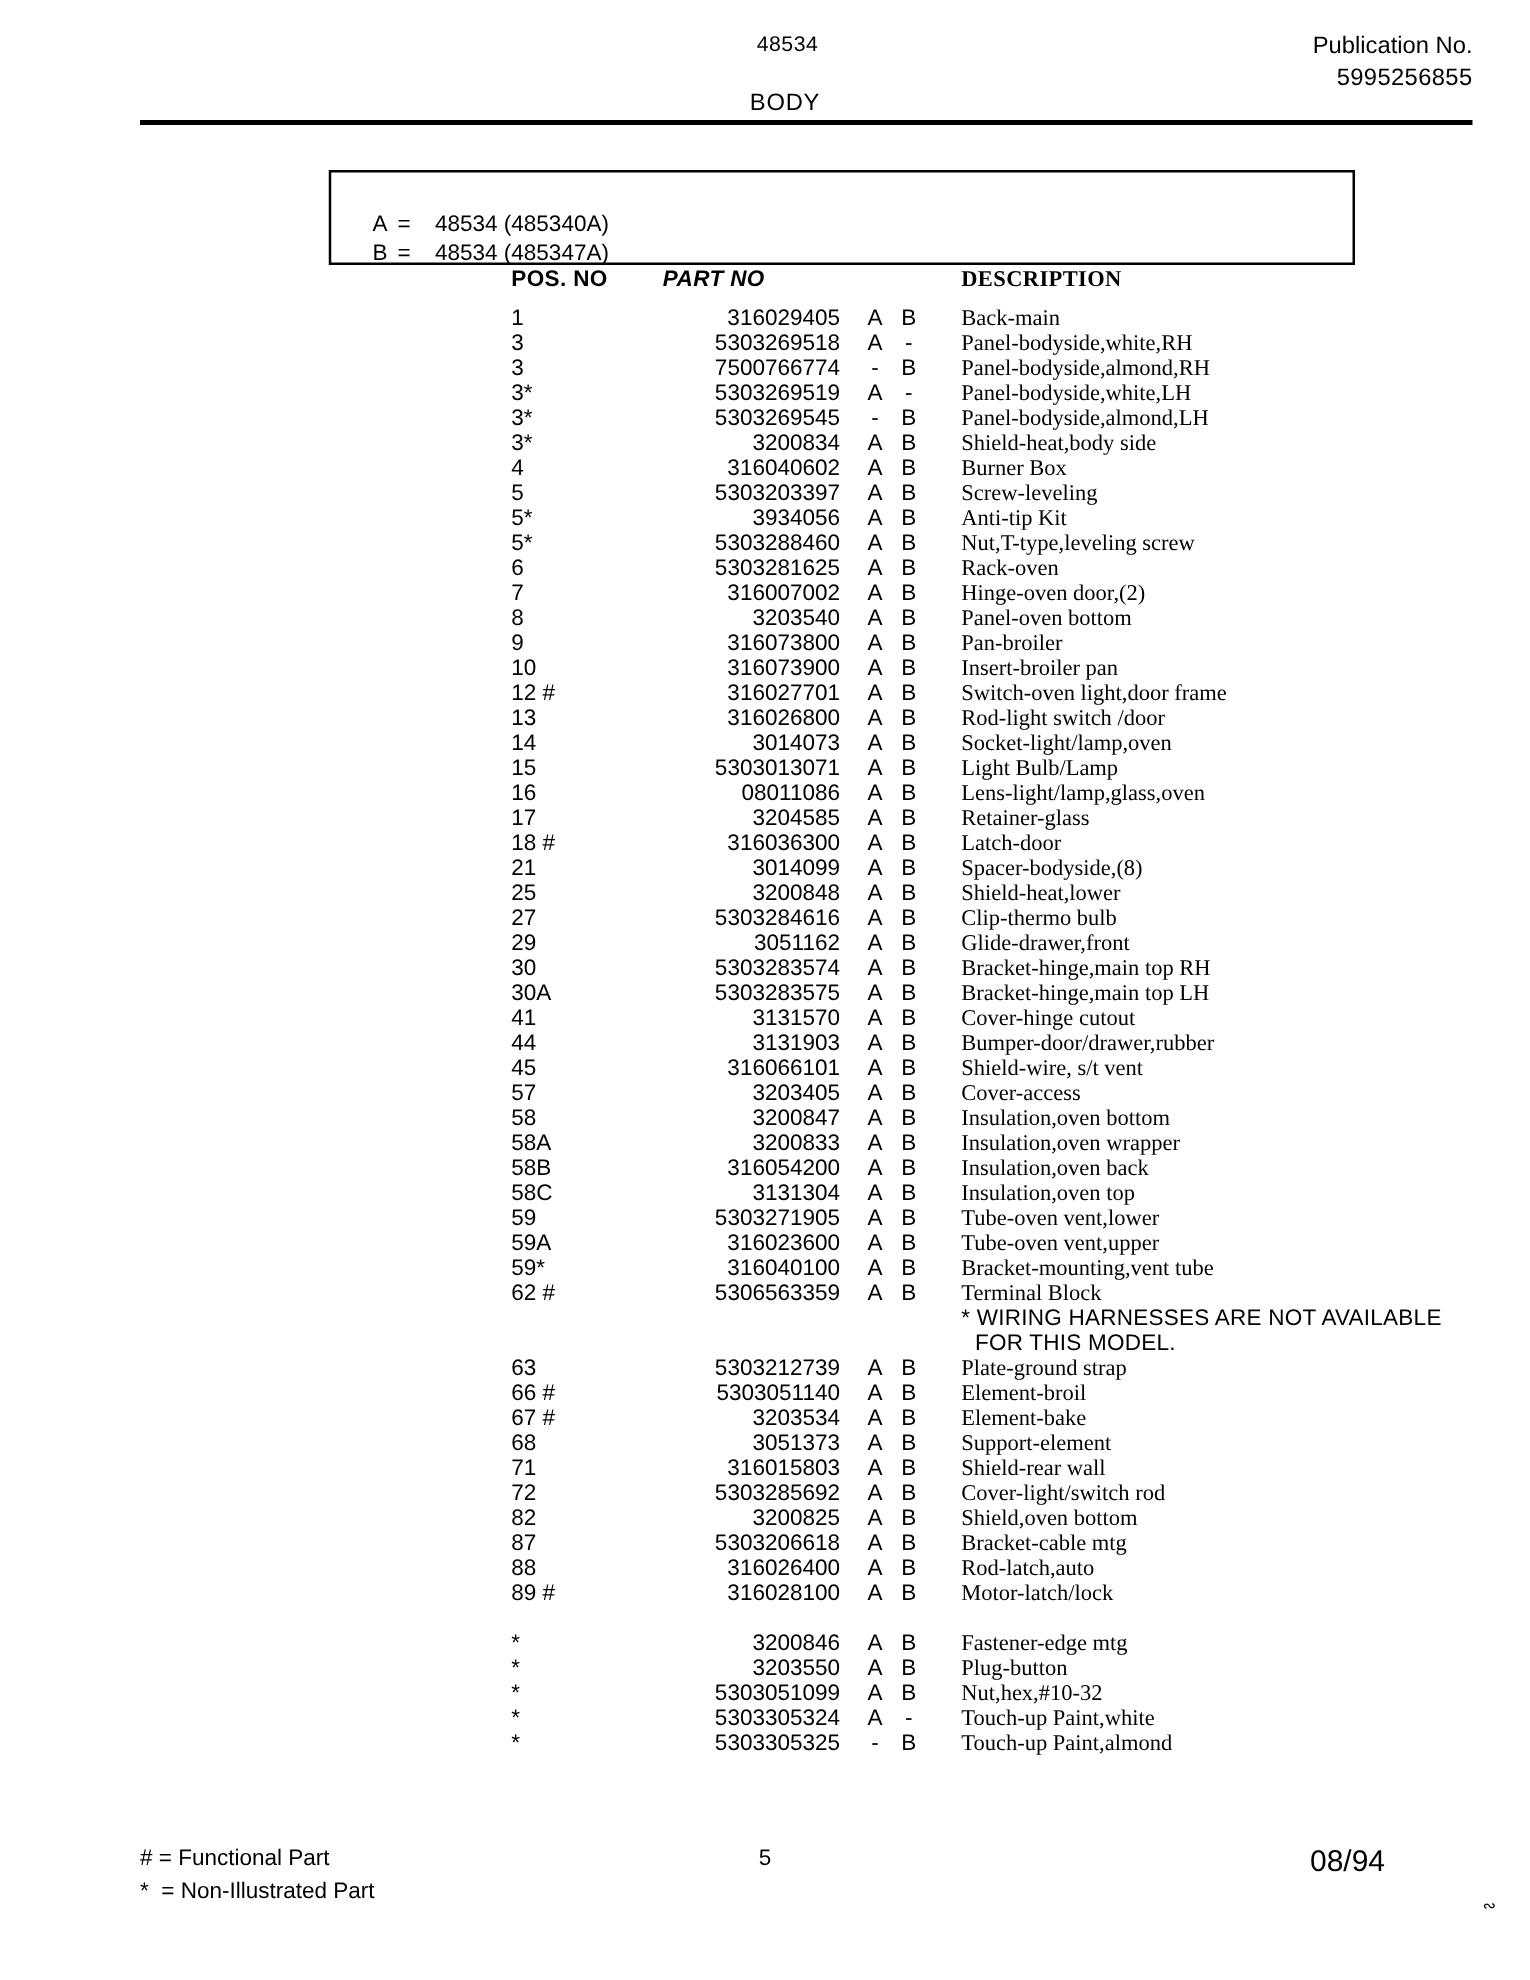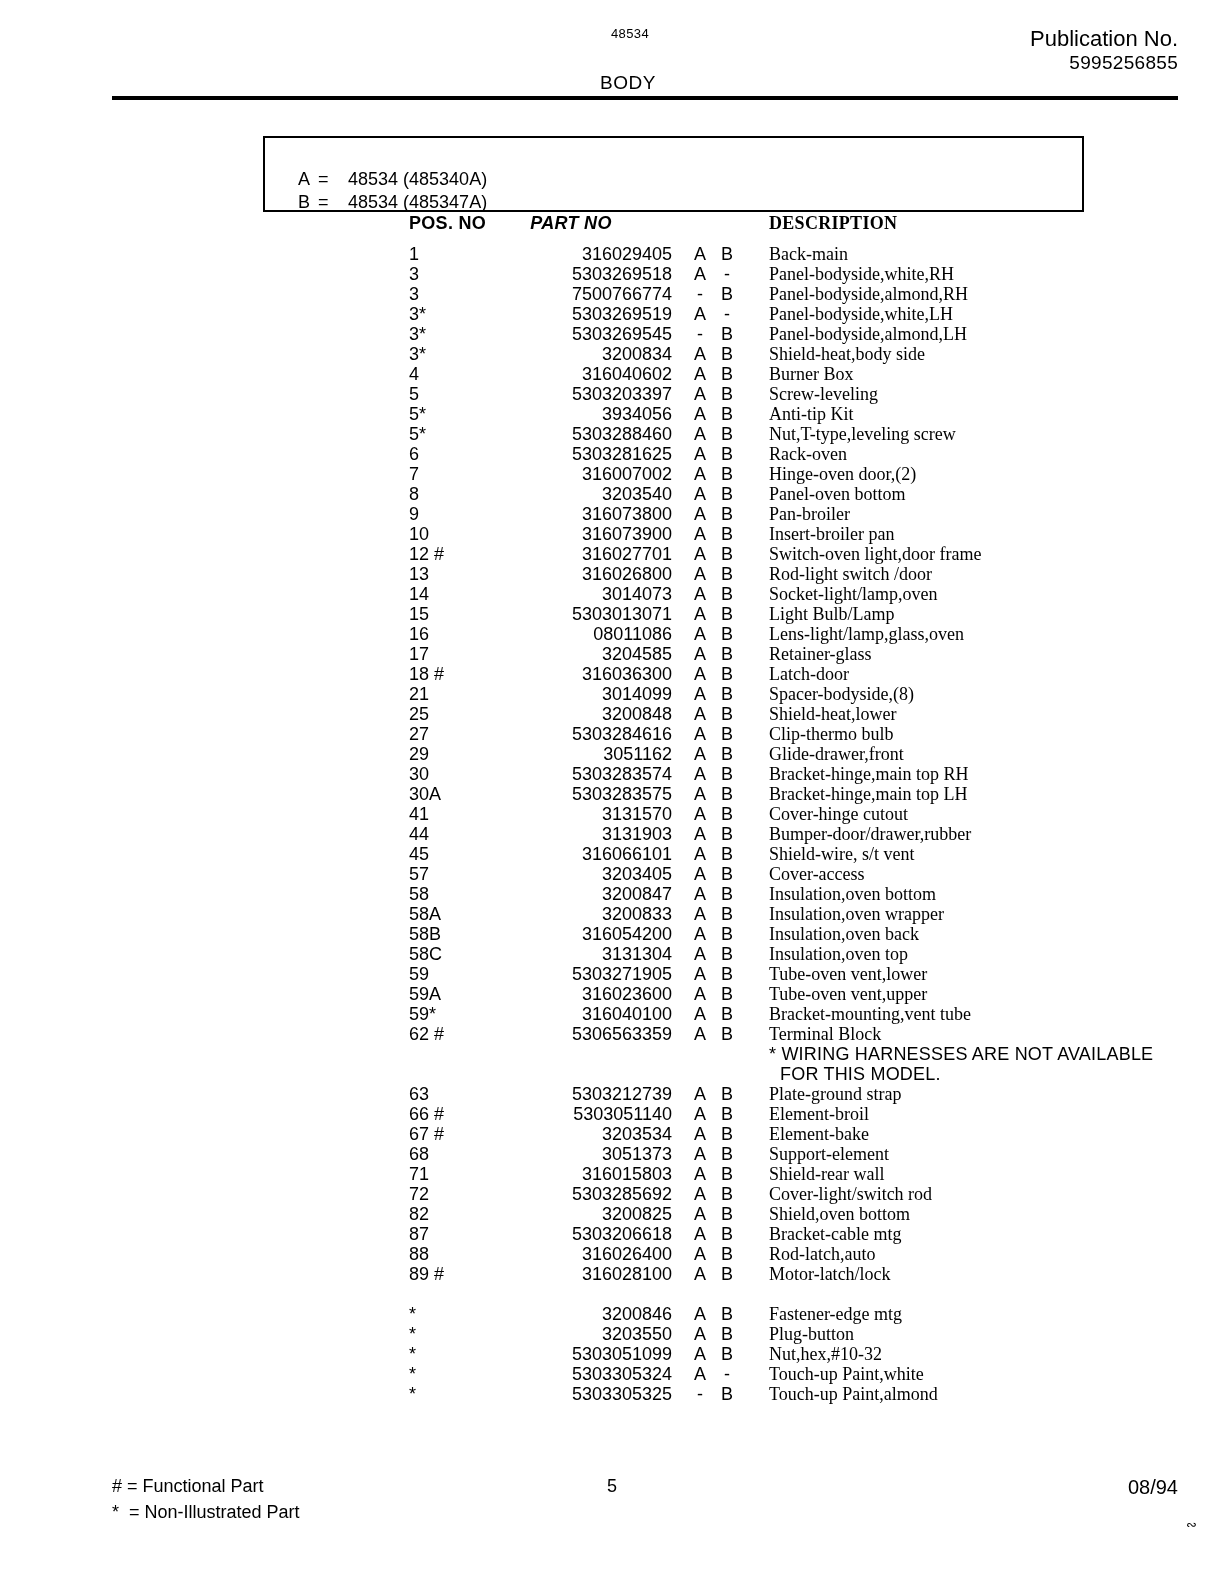--- a/index.html
+++ b/index.html
@@ -25,30 +25,30 @@
     top: 0;
     width: 1224px;
     height: 110px;
   }
   #model-number {
     position: absolute;
     left: 530px;
     top: 26px;
     width: 200px;
     text-align: center;
-    font-size: 13px;
+    font-size: 17px;
     letter-spacing: 0.4px;
   }
   #publication-label {
     position: absolute;
     left: 878px;
     top: 26px;
     width: 300px;
     text-align: right;
-    font-size: 22px;
+    font-size: 19px;
   }
   #publication-number {
     position: absolute;
     left: 878px;
     top: 52px;
     width: 300px;
     text-align: right;
     font-size: 19px;
     letter-spacing: 0.3px;
   }
@@ -186,22 +186,22 @@
     top: 16px;
     width: 100px;
     text-align: center;
     font-size: 18px;
   }
   #footer-date {
     position: absolute;
     left: 978px;
     top: 16px;
     width: 200px;
-    text-align: right;
-    font-size: 20px;
+    text-align: center;
+    font-size: 24px;
   }
   #scan-artifact {
     position: absolute;
     left: 1186px;
     top: 1518px;
     width: 14px;
     height: 26px;
     color: #000000;
     font-size: 13px;
     line-height: 1;

